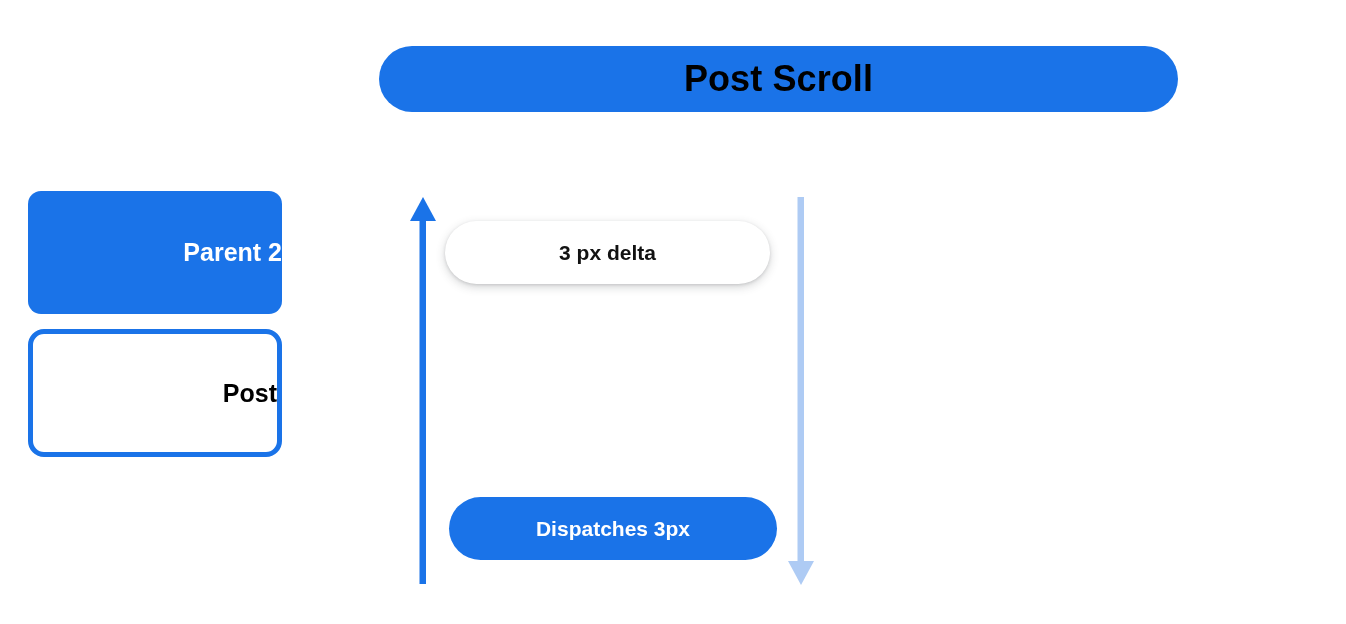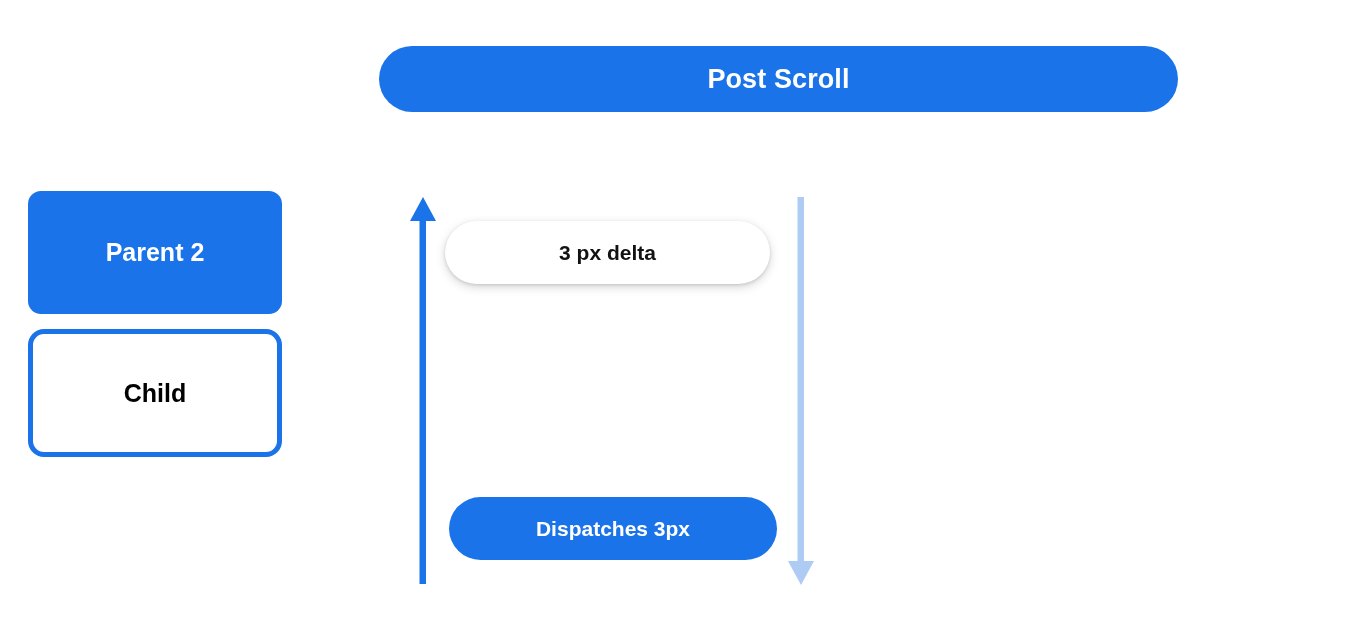--- a/index.html
+++ b/index.html
@@ -28,42 +28,42 @@
     top: 46px;
     width: 799px;
     height: 66px;
     background: #1a73e8;
     border-radius: 33px;
     display: flex;
     align-items: center;
     justify-content: center;
   }
   .header-banner-label {
-    color: #ffffff;
-    font-size: 27px;
+    color: #000000;
+    font-size: 36px;
     font-weight: bold;
     letter-spacing: 0.1px;
     line-height: 1;
   }
 
   
   .stack-column {
     position: absolute;
     left: 28px;
     top: 191px;
     width: 254px;
   }
   .stack-box {
     box-sizing: border-box;
     width: 254px;
     height: 123px;
     border-radius: 13px;
     display: flex;
     align-items: center;
-    justify-content: center;
+    justify-content: flex-end;
     margin-bottom: 15px;
   }
   .stack-box:last-child {
     margin-bottom: 0;
   }
   .stack-box.filled {
     background: #1a73e8;
     border: none;
   }
   .stack-box.outlined {
@@ -147,21 +147,21 @@
   </div>
 
   <div class="stack-column">
 
     <div class="stack-box filled">
       <span class="stack-box-label">Parent 2</span>
     </div>
 
 
     <div class="stack-box outlined">
-      <span class="stack-box-label">Child</span>
+      <span class="stack-box-label">Post</span>
     </div>
 
   </div>
 
   <div class="arrow arrow-up">
     <svg width="30" height="392" viewBox="0 0 30 392" xmlns="http://www.w3.org/2000/svg">
       <polygon points="15,2 28,26 2,26" fill="#1a73e8"></polygon>
       <rect x="11.5" y="24" width="6.5" height="365" fill="#1a73e8"></rect>
     </svg>
   </div>

